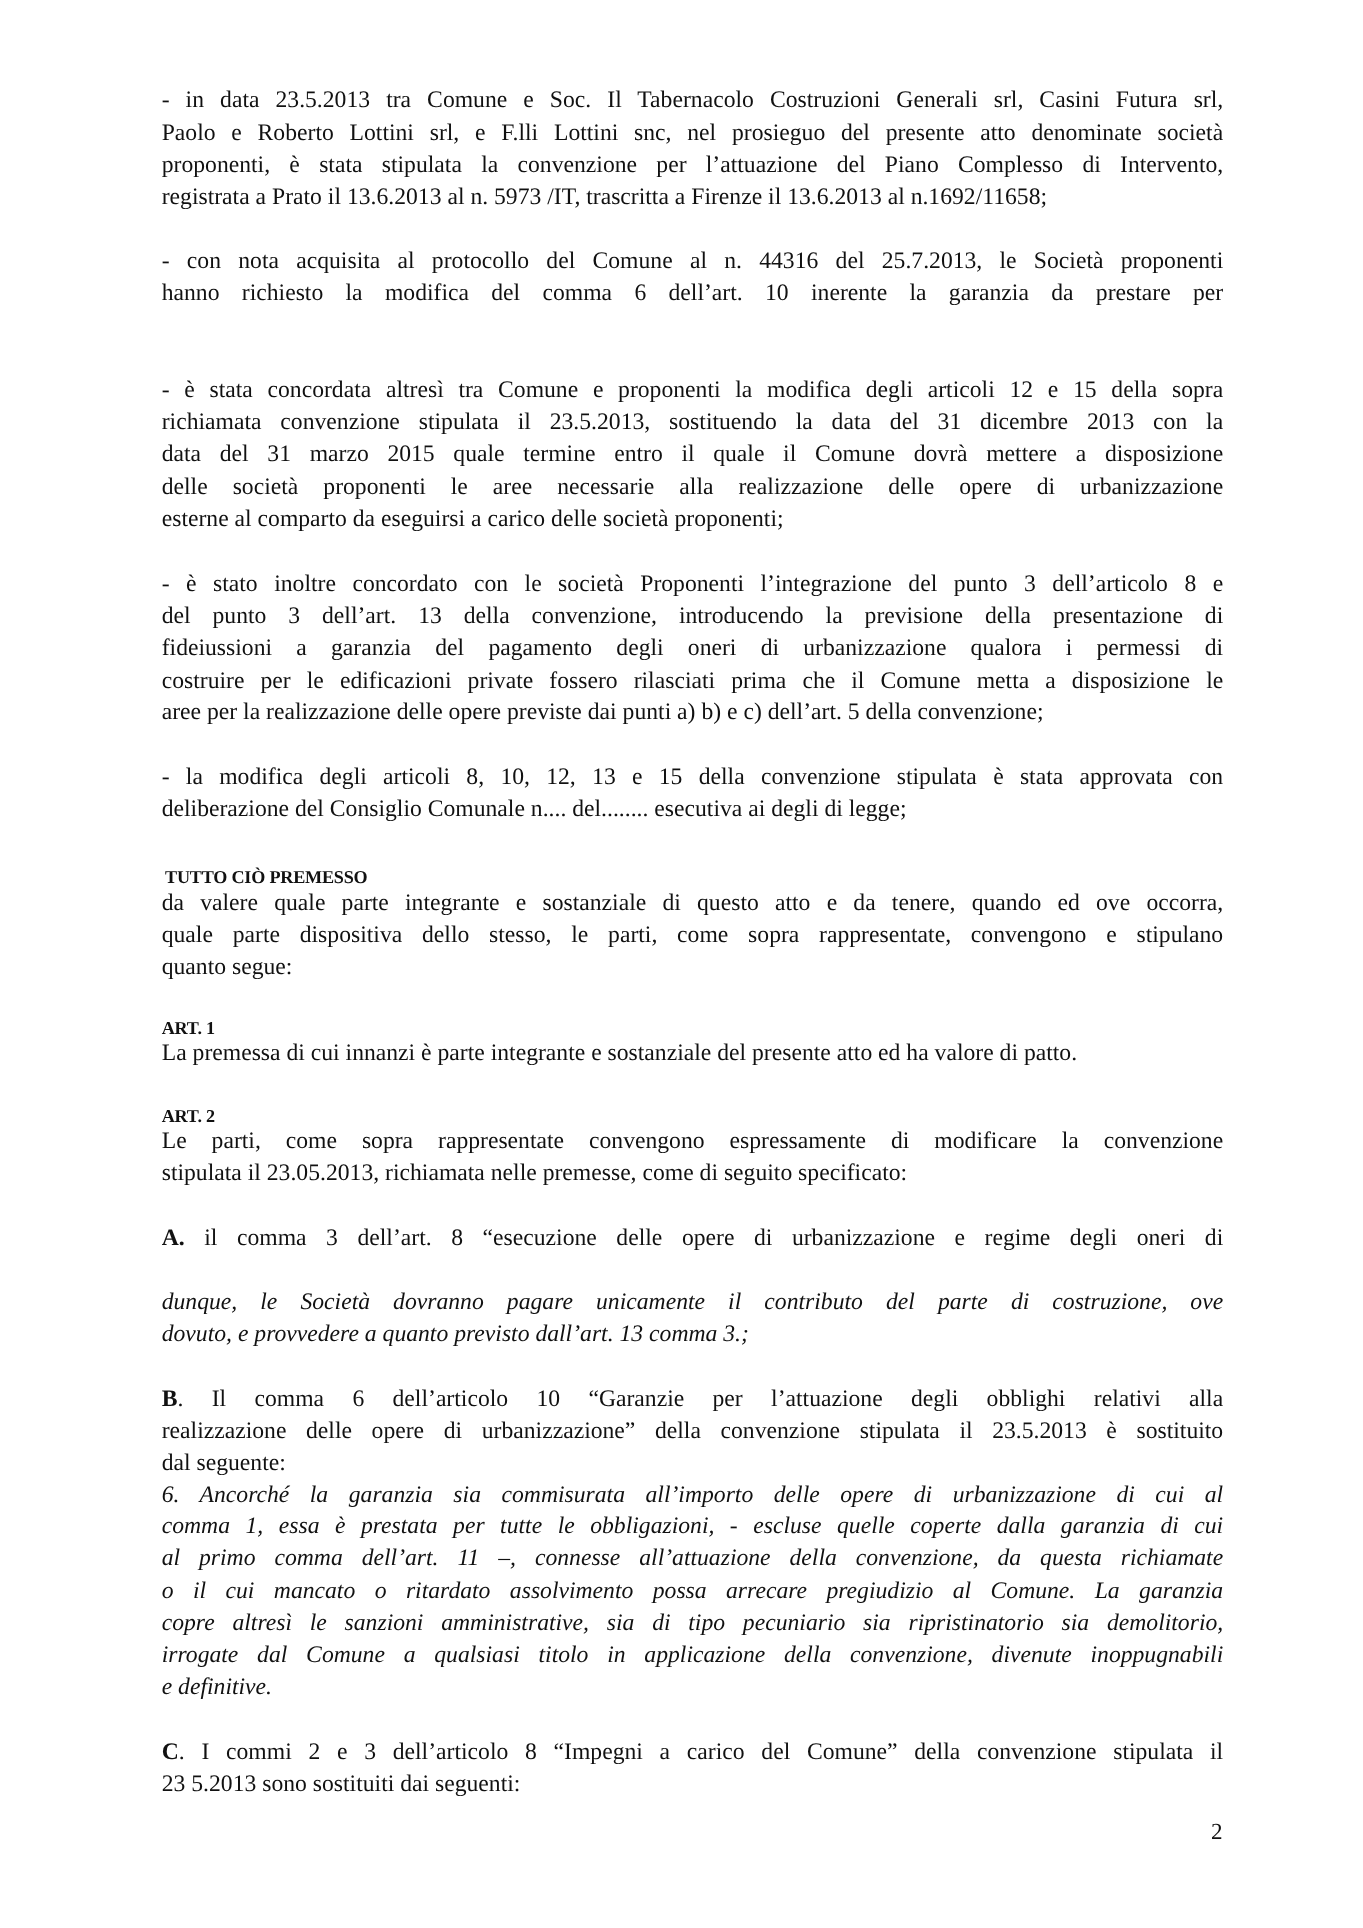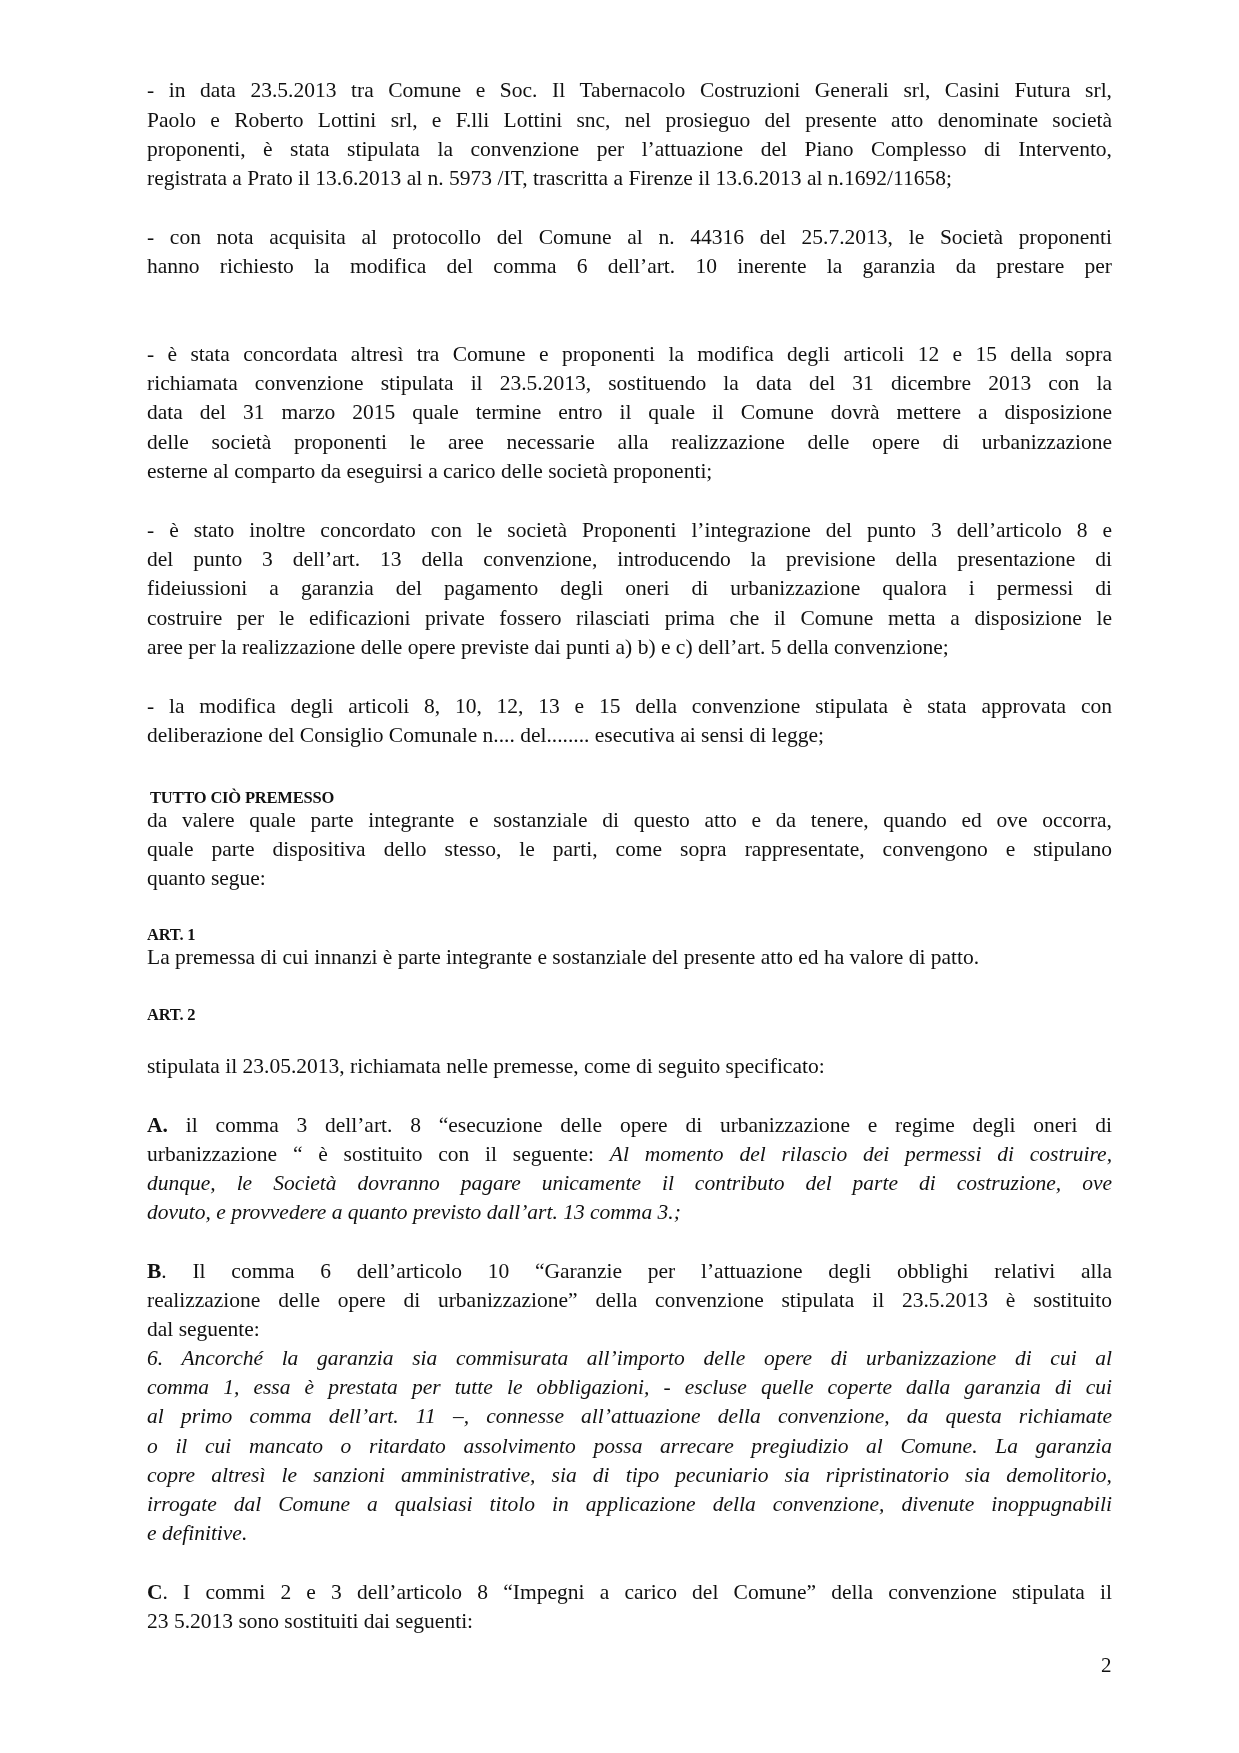--- a/index.html
+++ b/index.html
@@ -33,35 +33,35 @@
   <div class="line just" style="top:428px">delle società proponenti le aree necessarie alla realizzazione delle opere di urbanizzazione</div>
   <div class="line" style="top:457px">esterne al comparto da eseguirsi a carico delle società proponenti;</div>
 
   <div class="line just" style="top:516px">- è stato inoltre concordato con le società Proponenti l’integrazione del punto 3 dell’articolo 8 e</div>
   <div class="line just" style="top:545px">del punto 3 dell’art. 13 della convenzione,  introducendo la previsione della presentazione di</div>
   <div class="line just" style="top:574px">fideiussioni a garanzia del pagamento degli oneri di urbanizzazione qualora i permessi di</div>
   <div class="line just" style="top:604px">costruire per le edificazioni private fossero rilasciati prima che il Comune metta a disposizione le</div>
   <div class="line" style="top:633px">aree per la realizzazione delle opere previste dai punti a) b) e c) dell’art. 5 della convenzione;</div>
 
   <div class="line just" style="top:692px">- la modifica degli articoli 8, 10, 12, 13  e 15 della convenzione stipulata è stata approvata con</div>
-  <div class="line" style="top:721px">deliberazione del Consiglio Comunale n.... del........ esecutiva ai sensi di legge;</div>
+  <div class="line" style="top:721px">deliberazione del Consiglio Comunale n.... del........ esecutiva ai degli di legge;</div>
 
   <div class="line hd" style="top:783px; left:150px">TUTTO CIÒ PREMESSO</div>
   <div class="line just" style="top:806px">da valere quale parte integrante e sostanziale di questo atto e da tenere, quando ed ove occorra,</div>
   <div class="line just" style="top:835px">quale parte dispositiva dello stesso, le parti, come sopra rappresentate, convengono e stipulano</div>
   <div class="line" style="top:864px">quanto segue:</div>
 
   <div class="line hd" style="top:920px">ART. 1</div>
   <div class="line" style="top:943px"> La premessa di cui innanzi è parte integrante e sostanziale del presente atto ed ha valore di patto.</div>
 
   <div class="line hd" style="top:1000px">ART. 2</div>
+  <div class="line just" style="top:1023px">Le parti, come sopra rappresentate convengono espressamente di modificare la convenzione</div>
   <div class="line" style="top:1052px">stipulata il 23.05.2013, richiamata nelle premesse, come di seguito specificato:</div>
 
   <div class="line just" style="top:1111px"><span class="b">A.</span><span> il comma 3 dell’art. 8 “esecuzione delle opere di urbanizzazione e regime degli oneri di</span></div>
-  <div class="line just" style="top:1140px"><span>urbanizzazione “ è sostituito con il seguente: </span><span class="it">Al momento del rilascio dei permessi di costruire,</span></div>
   <div class="line just it" style="top:1169px">dunque, le Società dovranno pagare unicamente il contributo del parte di costruzione, ove</div>
   <div class="line it" style="top:1198px">dovuto, e provvedere a quanto previsto dall’art. 13 comma 3.;</div>
 
   <div class="line just" style="top:1257px"><span class="b">B</span><span>. Il comma 6 dell’articolo 10 “Garanzie per l’attuazione degli obblighi relativi alla</span></div>
   <div class="line just" style="top:1286px">realizzazione delle opere di urbanizzazione” della convenzione stipulata il 23.5.2013  è sostituito</div>
   <div class="line" style="top:1315px">dal seguente:</div>
   <div class="line just it" style="top:1344px">6. Ancorché la garanzia sia commisurata all’importo delle opere di urbanizzazione di cui al</div>
   <div class="line just it" style="top:1373px">comma 1, essa è prestata per tutte le obbligazioni,  - escluse quelle coperte  dalla garanzia di cui</div>
   <div class="line just it" style="top:1402px">al primo comma dell’art. 11 –, connesse all’attuazione della convenzione, da questa richiamate</div>
   <div class="line just it" style="top:1432px">o il cui mancato o ritardato assolvimento possa arrecare pregiudizio al Comune. La garanzia</div>

